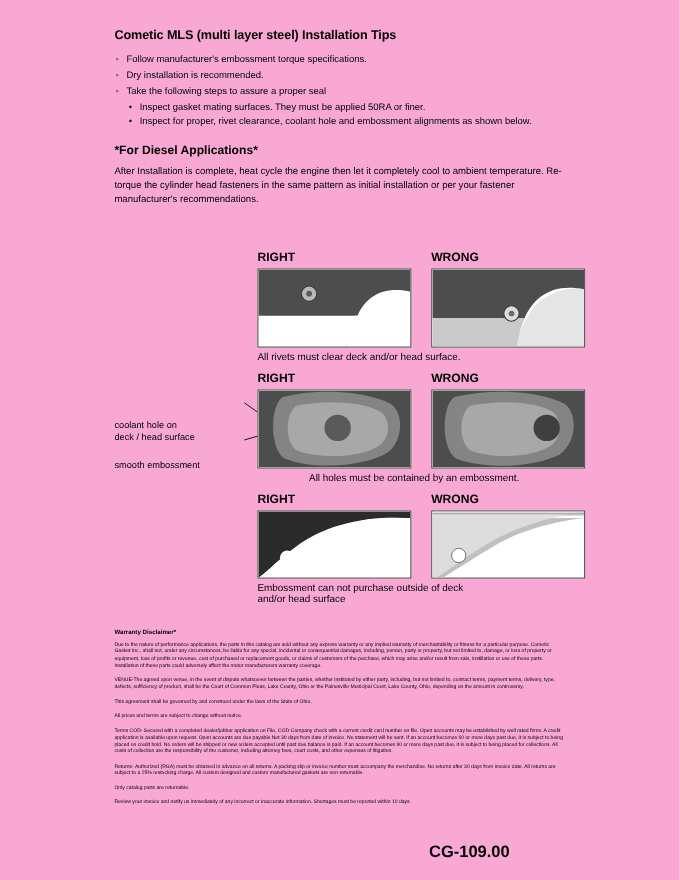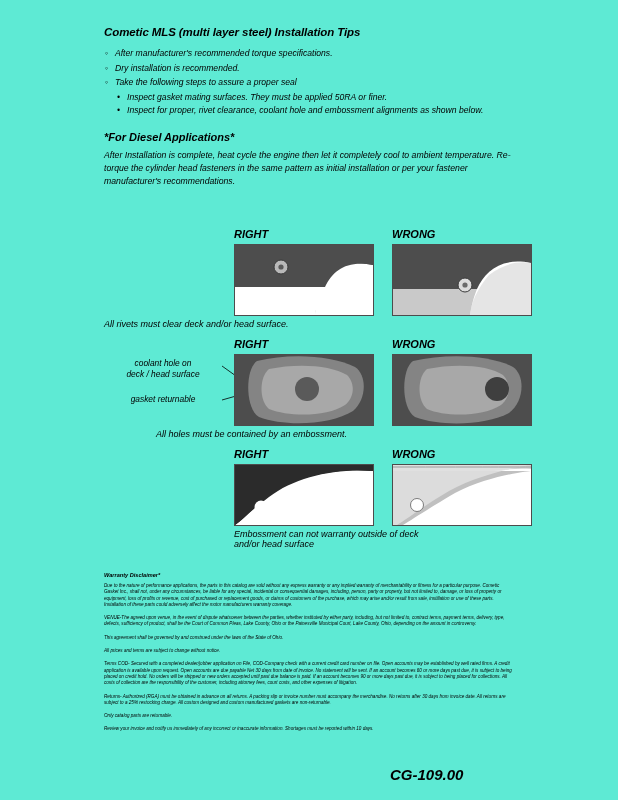--- a/index.html
+++ b/index.html
@@ -13,22 +13,21 @@
     font-family: "Liberation Sans", sans-serif;
     color: #000000;
     position: relative;
     overflow: hidden;
   }
   .page {
     position: absolute;
     left: 0; top: 0;
     width: 618px;
     height: 800px;
-    background: #5eead4;
-    font-style: italic;
+    background: #f9a8d4;
   }
   .content {
     position: absolute;
     left: 104px;
     top: 26px;
     width: 420px;
   }
   h1.title {
     font-size: 11.5px;
     font-weight: bold;
@@ -108,23 +107,24 @@
     position: relative;
     background: #ffffff;
   }
   .caption {
     font-size: 9px;
     margin-top: 3px;
     margin-bottom: 0;
   }
   .annot {
     font-size: 8.4px;
-    text-align: center;
+    text-align: left;
     line-height: 11px;
     white-space: pre-line;
+    margin-top: 23px;
   }
 
   
   .warranty {
     position: absolute;
     left: 104px;
     top: 572px;
     width: 410px;
   }
   .warranty h3 {
@@ -150,21 +150,21 @@
 </head>
 <body>
 
 <div class="page">
 
   <div class="content">
     <h1 class="title">Cometic MLS (multi layer steel) Installation Tips</h1>
 
     <ul class="bullets">
       <li>
-        <span>After manufacturer's recommended torque specifications.</span>
+        <span>Follow manufacturer's embossment torque specifications.</span>
       </li>
       <li>
         <span>Dry installation is recommended.</span>
       </li>
       <li>
         <span>Take the following steps to assure a proper seal</span>
         <ul class="subbullets">
           <li>
             <span>Inspect gasket mating surfaces.  They must be applied 50RA or finer.</span>
           </li>
@@ -202,33 +202,33 @@
           <svg width="138" height="70" viewBox="0 0 138 70">
             <rect x="0" y="0" width="138" height="70" fill="#ffffff"></rect>
             <path d="M0,0 L138,0 L138,18 C108,12 92,26 84,44 L0,44 Z" fill="#4d4d4d"></path>
             <path d="M0,44 L84,44 C80,54 78,63 77,70 L0,70 Z" fill="#c9c9c9"></path>
             <path d="M96,30 C112,18 126,16 138,18 L138,70 L77,70 C78,58 84,44 96,30 Z" fill="#cfcfcf" opacity="0.55"></path>
             <circle cx="72" cy="40" r="7" fill="#dcdcdc" stroke="#3a3a3a" stroke-width="1"></circle>
             <circle cx="72" cy="40" r="2.6" fill="#6a6a6a"></circle>
           </svg>
         </div>
       </div>
-      <div class="caption" style="">All rivets must clear deck and/or head surface.</div>
+      <div class="caption" style="margin-left:130px;">All rivets must clear deck and/or head surface.</div>
     </div>
 
     <div class="figrow" style="margin-top:9px;">
       <div style="position:relative; height:16px;">
         <div class="fighead" style="position:absolute; left:130px; width:140px;">RIGHT</div>
         <div class="fighead" style="position:absolute; left:288px; width:140px;">WRONG</div>
       </div>
       <div style="position:relative; height:72px;">
 
         <div class="annot" style="position:absolute; left:0; top:4px; width:118px;">coolant hole on
 deck / head surface</div>
-        <div class="annot" style="position:absolute; left:0; top:40px; width:118px;">gasket returnable</div>
+        <div class="annot" style="position:absolute; left:0; top:40px; width:118px;">smooth embossment</div>
         <svg style="position:absolute; left:118px; top:0;" width="14" height="72" viewBox="0 0 14 72">
           <line x1="0" y1="12" x2="14" y2="22" stroke="#000" stroke-width="0.8"></line>
           <line x1="0" y1="46" x2="14" y2="42" stroke="#000" stroke-width="0.8"></line>
         </svg>
 
         <div class="panel" style="position:absolute; left:130px; top:0; width:140px; height:72px;">
           <svg width="138" height="70" viewBox="0 0 138 70">
             <rect x="0" y="0" width="138" height="70" fill="#ffffff"></rect>
             <path d="M0,0 L138,0 L138,70 L0,70 Z" fill="#4d4d4d"></path>
             <path d="M22,6 C54,-2 96,0 120,12 C132,20 132,44 118,56 C96,70 50,72 24,62 C10,54 10,14 22,6 Z" fill="#848484"></path>
@@ -239,21 +239,21 @@
         <div class="panel" style="position:absolute; left:288px; top:0; width:140px; height:72px;">
           <svg width="138" height="70" viewBox="0 0 138 70">
             <rect x="0" y="0" width="138" height="70" fill="#ffffff"></rect>
             <path d="M0,0 L138,0 L138,70 L0,70 Z" fill="#4d4d4d"></path>
             <path d="M20,6 C54,-2 98,0 120,12 C132,20 132,46 116,58 C94,70 48,72 22,62 C8,54 8,14 20,6 Z" fill="#848484"></path>
             <path d="M34,14 C62,8 96,10 110,20 C118,28 118,42 108,50 C90,62 52,62 34,54 C24,46 24,22 34,14 Z" fill="#a8a8a8"></path>
             <circle cx="104" cy="34" r="12" fill="#3f3f3f"></circle>
           </svg>
         </div>
       </div>
-      <div class="caption" style="margin-left:52px;">All holes must be contained by an embossment.</div>
+      <div class="caption" style="margin-left:105px;text-align:center;">All holes must be contained by an embossment.</div>
     </div>
 
     <div class="figrow" style="margin-top:9px;">
       <div style="position:relative; height:16px;">
         <div class="fighead" style="position:absolute; left:130px; width:140px;">RIGHT</div>
         <div class="fighead" style="position:absolute; left:288px; width:140px;">WRONG</div>
       </div>
       <div style="position:relative; height:62px;">
         <div class="panel" style="position:absolute; left:130px; top:0; width:140px; height:62px;">
           <svg width="138" height="60" viewBox="0 0 138 60">
@@ -267,21 +267,21 @@
           <svg width="138" height="60" viewBox="0 0 138 60">
             <rect x="0" y="0" width="138" height="60" fill="#ffffff"></rect>
             <path d="M0,0 L138,0 L138,4 C98,2 52,14 24,38 C14,48 6,55 0,60 Z" fill="#d4d4d4"></path>
             <path d="M0,6 L138,6 C138,6 96,10 62,28 C38,42 20,54 10,60 L0,60 Z" fill="#c0c0c0"></path>
             <path d="M0,0 L138,0 C138,0 92,6 56,26 C32,40 14,54 4,60 L0,60 Z" fill="#e2e2e2" opacity="0.8"></path>
             <path d="M0,2 C60,2 110,2 138,2" stroke="#9b9b9b" stroke-width="1" fill="none"></path>
             <circle cx="24" cy="40" r="6.5" fill="#ffffff" stroke="#6e6e6e" stroke-width="0.9"></circle>
           </svg>
         </div>
       </div>
-      <div class="caption" style="margin-left:130px; white-space:pre-line;">Embossment can not warranty outside of deck
+      <div class="caption" style="margin-left:130px; white-space:pre-line;">Embossment can not purchase outside of deck
 and/or head surface</div>
     </div>
 
   </div>
 
   <div class="warranty">
     <h3>Warranty Disclaimer*</h3>
     <p>Due to the nature of performance applications, the parts in this catalog are sold without any express warranty or any implied warranty of merchantability or fitness for a particular purpose.  Cometic Gasket Inc., shall not, under any circumstances, be liable for any special, incidental or consequential damages, including, person, party or property, but not limited to, damage, or loss of property or equipment, loss of profits or revenue, cost of purchased or replacement goods, or claims of customers of the purchase, which may arise and/or result from sale, instillation or use of these parts.  Installation of these parts could adversely affect the motor manufacturers warranty coverage.</p>
     <p>VENUE-The agreed upon venue, in the event of dispute whatsoever between the parties, whether instituted by either party, including, but not limited to, contract terms, payment terms, delivery, type, defects, sufficiency of product, shall be the Court of Common Pleas, Lake County, Ohio or the Painesville Municipal Court, Lake County, Ohio, depending on the amount in controversy.</p>
     <p>This agreement shall be governed by and construed under the laws of the State of Ohio.</p>

